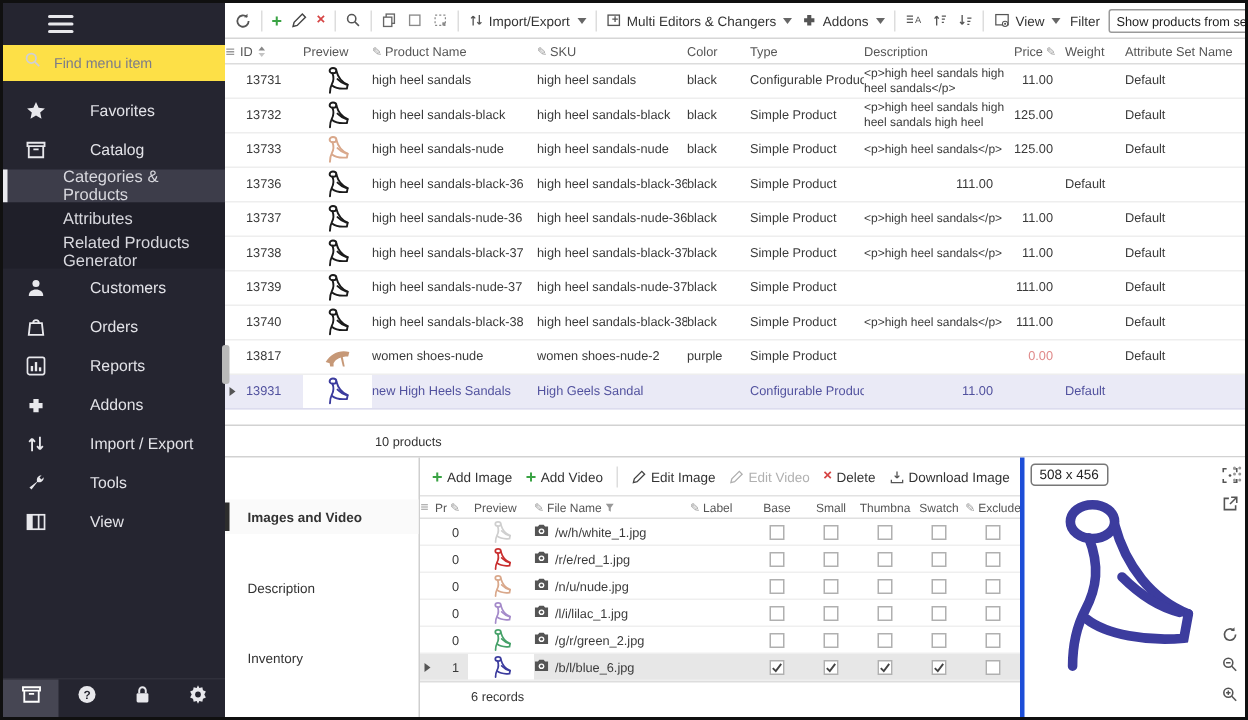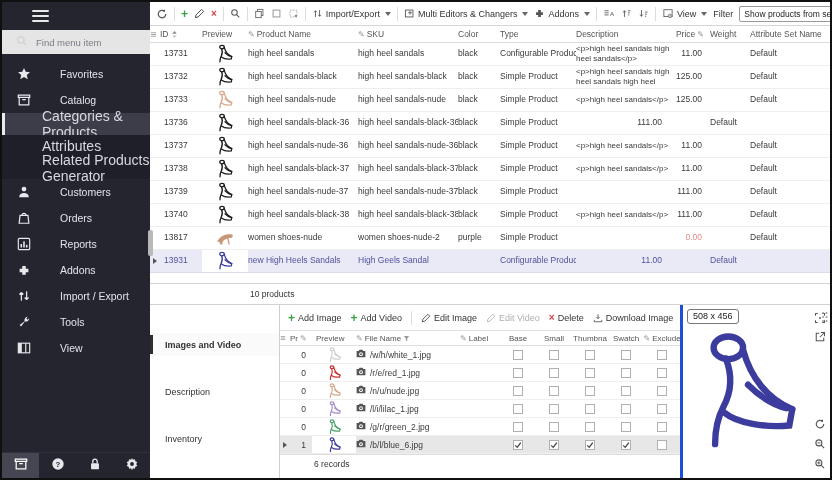--- a/index.html
+++ b/index.html
@@ -6,27 +6,27 @@
   html,body{background:#fff;}
   body{font-family:"Liberation Sans",sans-serif;-webkit-font-smoothing:antialiased;}
   .app{position:relative;width:832px;height:480px;border:2px solid #101010;display:flex;background:#fff;overflow:hidden;}
 
   
   .sidebar{width:148px;background:#252530;display:flex;flex-direction:column;flex-shrink:0;position:relative;}
   .sb-burger{height:28px;display:flex;align-items:center;padding-left:30px;cursor:pointer;}
   .sb-burger i{display:block;width:17px;height:2px;background:#e8e8ec;border-radius:1px;}
   .sb-burger i+i{margin-top:3px;}
   .sb-burger .stack{display:flex;flex-direction:column;}
-  .sb-search{height:24px;background:#e5e5e5;display:flex;align-items:center;gap:8px;padding-left:14px;margin-bottom:7px;}
+  .sb-search{height:24px;background:#fde047;display:flex;align-items:center;gap:8px;padding-left:14px;margin-bottom:7px;}
   .sb-search svg{flex-shrink:0;}
   .sb-search-ph{color:#7c7c88;font-size:9.5px;}
   .sb-nav{flex:1;overflow:hidden;}
   .sb-item{height:26px;display:flex;align-items:center;gap:28px;padding-left:14px;color:#e3e3e8;font-size:10.5px;cursor:pointer;position:relative;}
   .sb-item .sb-ic{width:16px;height:16px;display:flex;align-items:center;justify-content:center;flex-shrink:0;}
-  .sb-item.sub{height:22px;background:#1f1f29;padding-left:40px;font-size:14px;color:#d8d8de;}
+  .sb-item.sub{height:22px;background:#1f1f29;padding-left:40px;font-size:11px;color:#d8d8de;}
   .sb-item.active{background:#3d3d4a;}
   .sb-item.active::before{content:"";position:absolute;left:0;top:0;bottom:0;width:3px;background:#e9e9ee;}
   .sb-footer{height:26px;display:flex;border-top:1px solid #30303b;}
   .sb-fbtn{flex:1;display:flex;align-items:center;justify-content:center;cursor:pointer;}
   .sb-fbtn.active{background:#464653;}
 
   
   .main{flex:1;display:flex;flex-direction:column;min-width:0;background:#fff;}
   .toolbar{height:24px;border-bottom:1px solid #d6d6d6;display:flex;align-items:center;gap:6px;padding:0 6px;font-size:9px;color:#333;flex-shrink:0;white-space:nowrap;}
   .tbtn{display:flex;align-items:center;gap:3px;cursor:pointer;color:#333;}

